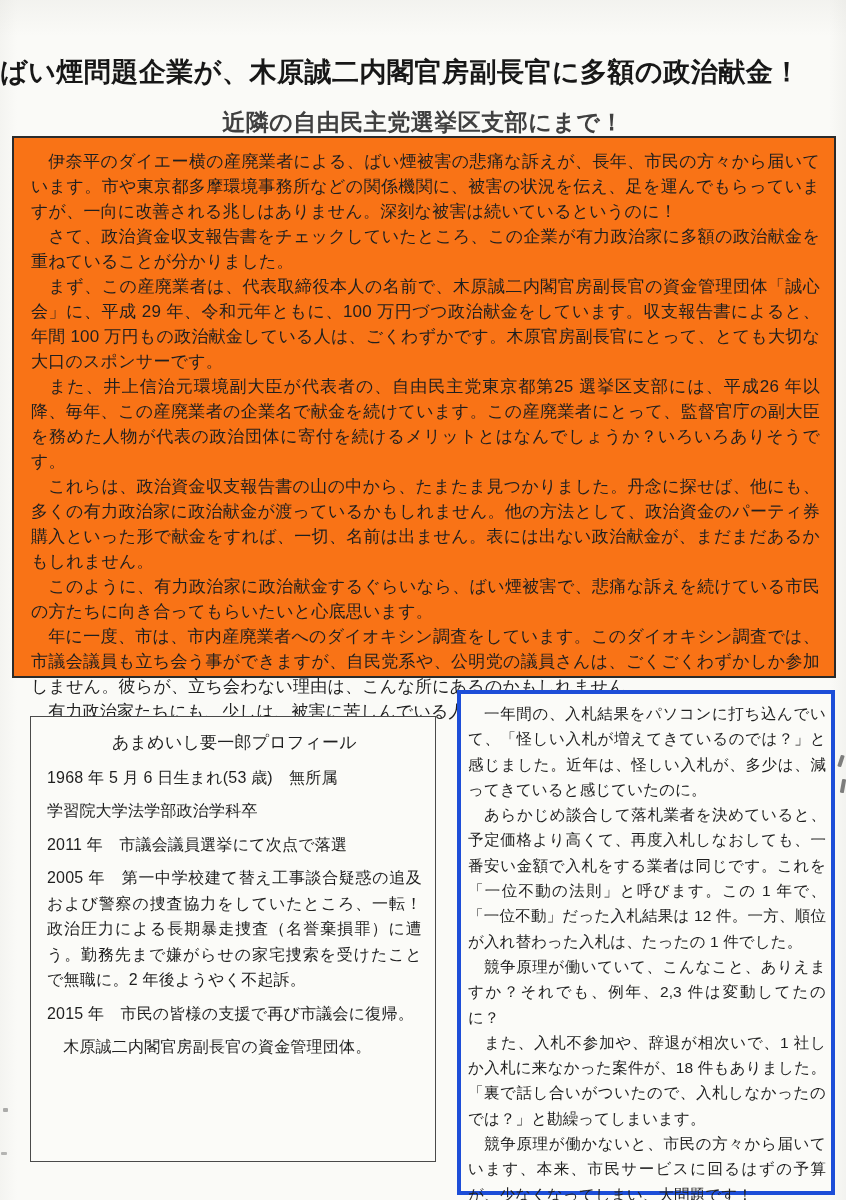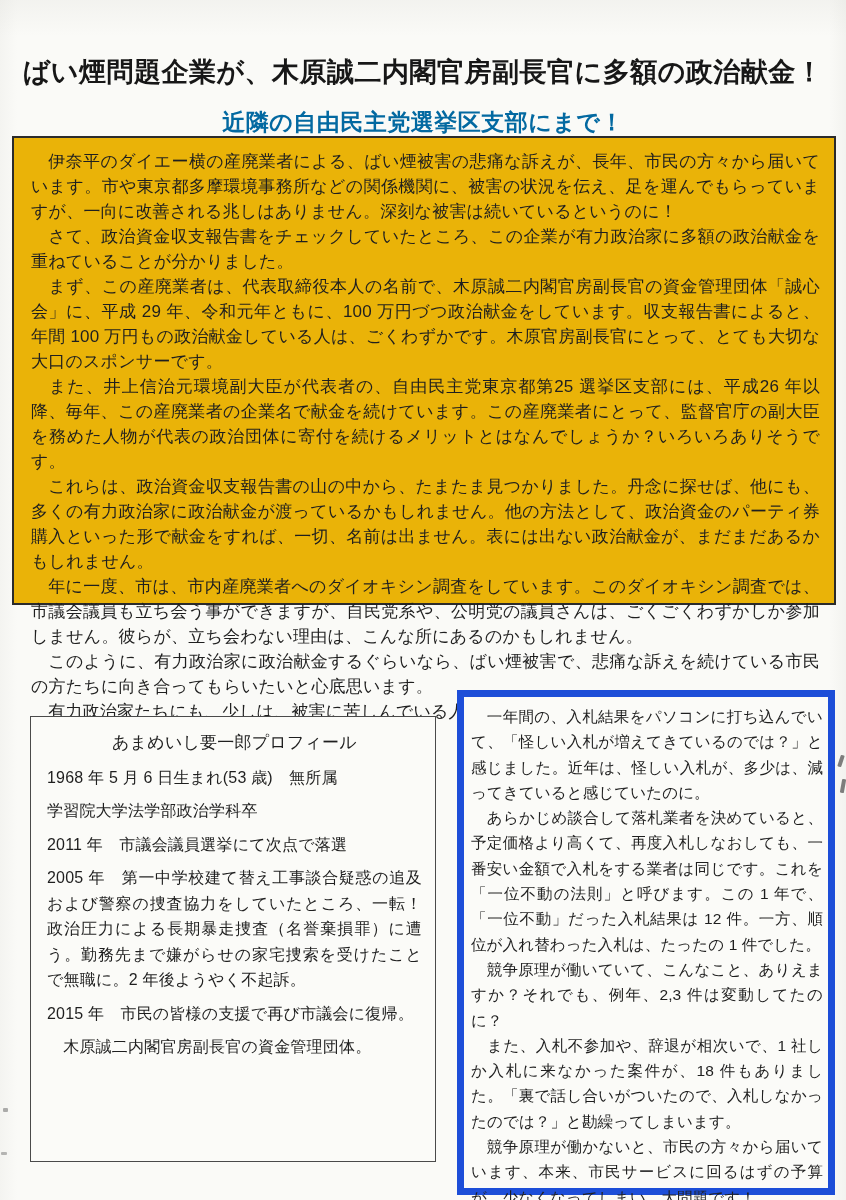--- a/index.html
+++ b/index.html
@@ -24,49 +24,49 @@
       linear-gradient(180deg, rgba(220,220,215,0.25) 0%, rgba(255,255,255,0) 3%),
       linear-gradient(90deg, rgba(215,215,210,0.18) 0%, rgba(255,255,255,0) 2%, rgba(255,255,255,0) 98%, rgba(210,210,205,0.18) 100%);
     pointer-events: none;
   }
 
   .headline {
     position: absolute;
     top: 36px;
     left: 0;
     width: 846px;
-    text-align: center;
+    text-align: left;
     font-size: 27px;
     font-weight: bold;
     letter-spacing: 0.5px;
     color: #171717;
     white-space: nowrap;
   }
   .subheadline {
     position: absolute;
     top: 88px;
     left: 0;
     width: 846px;
     text-align: center;
     font-size: 23px;
     font-weight: bold;
     letter-spacing: 0.5px;
-    color: #0369a1;
+    color: #404040;
     white-space: nowrap;
   }
 
   .main-box {
     position: absolute;
     left: 12px;
     top: 136px;
     width: 824px;
-    height: 469px;
+    height: 542px;
     box-sizing: border-box;
     border: 2px solid #2b2b2b;
-    background: #eab308;
+    background: #f97316;
     padding: 11px 14px 0 17px;
     font-size: 17px;
     line-height: 25px;
     text-align: justify;
     letter-spacing: 0.2px;
   }
   .main-box p { margin: 0; }
 
   .profile-box {
     position: absolute;
@@ -89,21 +89,21 @@
   }
   .profile-box p { margin: 0 0 8px 0; text-align: justify; }
 
   .bidding-box {
     position: absolute;
     left: 457px;
     top: 690px;
     width: 378px;
     height: 505px;
     box-sizing: border-box;
-    border: 7px solid #1d4ed8;
+    border: 4px solid #1d4ed8;
     background: #fbfbf8;
     padding: 7px 5px 0 7px;
     font-size: 15.5px;
     line-height: 25.3px;
     text-align: justify;
     letter-spacing: 0.1px;
   }
   .bidding-box p { margin: 0; }
 
   
@@ -124,22 +124,22 @@
 
 <h1 class="headline">ばい煙問題企業が、木原誠二内閣官房副長官に多額の政治献金！</h1>
 <h2 class="subheadline">近隣の自由民主党選挙区支部にまで！</h2>
 
 <section class="main-box">
   <p>　伊奈平のダイエー横の産廃業者による、ばい煙被害の悲痛な訴えが、長年、市民の方々から届いています。市や東京都多摩環境事務所などの関係機関に、被害の状況を伝え、足を運んでもらっていますが、一向に改善される兆しはありません。深刻な被害は続いているというのに！</p>
   <p>　さて、政治資金収支報告書をチェックしていたところ、この企業が有力政治家に多額の政治献金を重ねていることが分かりました。</p>
   <p>　まず、この産廃業者は、代表取締役本人の名前で、木原誠二内閣官房副長官の資金管理団体「誠心会」に、平成 29 年、令和元年ともに、100 万円づつ政治献金をしています。収支報告書によると、年間 100 万円もの政治献金している人は、ごくわずかです。木原官房副長官にとって、とても大切な大口のスポンサーです。</p>
   <p>　また、井上信治元環境副大臣が代表者の、自由民主党東京都第25 選挙区支部には、平成26 年以降、毎年、この産廃業者の企業名で献金を続けています。この産廃業者にとって、監督官庁の副大臣を務めた人物が代表の政治団体に寄付を続けるメリットとはなんでしょうか？いろいろありそうです。</p>
   <p>　これらは、政治資金収支報告書の山の中から、たまたま見つかりました。丹念に探せば、他にも、多くの有力政治家に政治献金が渡っているかもしれません。他の方法として、政治資金のパーティ券購入といった形で献金をすれば、一切、名前は出ません。表には出ない政治献金が、まだまだあるかもしれません。</p>
+  <p>　このように、有力政治家に政治献金するぐらいなら、ばい煙被害で、悲痛な訴えを続けている市民の方たちに向き合ってもらいたいと心底思います。</p>
   <p>　年に一度、市は、市内産廃業者へのダイオキシン調査をしています。このダイオキシン調査では、市議会議員も立ち会う事ができますが、自民党系や、公明党の議員さんは、ごくごくわずかしか参加しません。彼らが、立ち会わない理由は、こんな所にあるのかもしれません。</p>
-  <p>　このように、有力政治家に政治献金するぐらいなら、ばい煙被害で、悲痛な訴えを続けている市民の方たちに向き合ってもらいたいと心底思います。</p>
   <p>　有力政治家たちにも、少しは、被害に苦しんでいる人たちの話に耳を傾けてもらいたいです。</p>
 </section>
 
 <aside class="profile-box">
   <div class="profile-title">あまめいし要一郎プロフィール</div>
   <p>1968 年 5 月 6 日生まれ(53 歳)　無所属</p>
   <p>学習院大学法学部政治学科卒</p>
   <p>2011 年　市議会議員選挙にて次点で落選</p>
   <p>2005 年　第一中学校建て替え工事談合疑惑の追及および警察の捜査協力をしていたところ、一転！政治圧力による長期暴走捜査（名誉棄損罪）に遭う。勤務先まで嫌がらせの家宅捜索を受けたことで無職に。2 年後ようやく不起訴。</p>
   <p>2015 年　市民の皆様の支援で再び市議会に復帰。</p>

